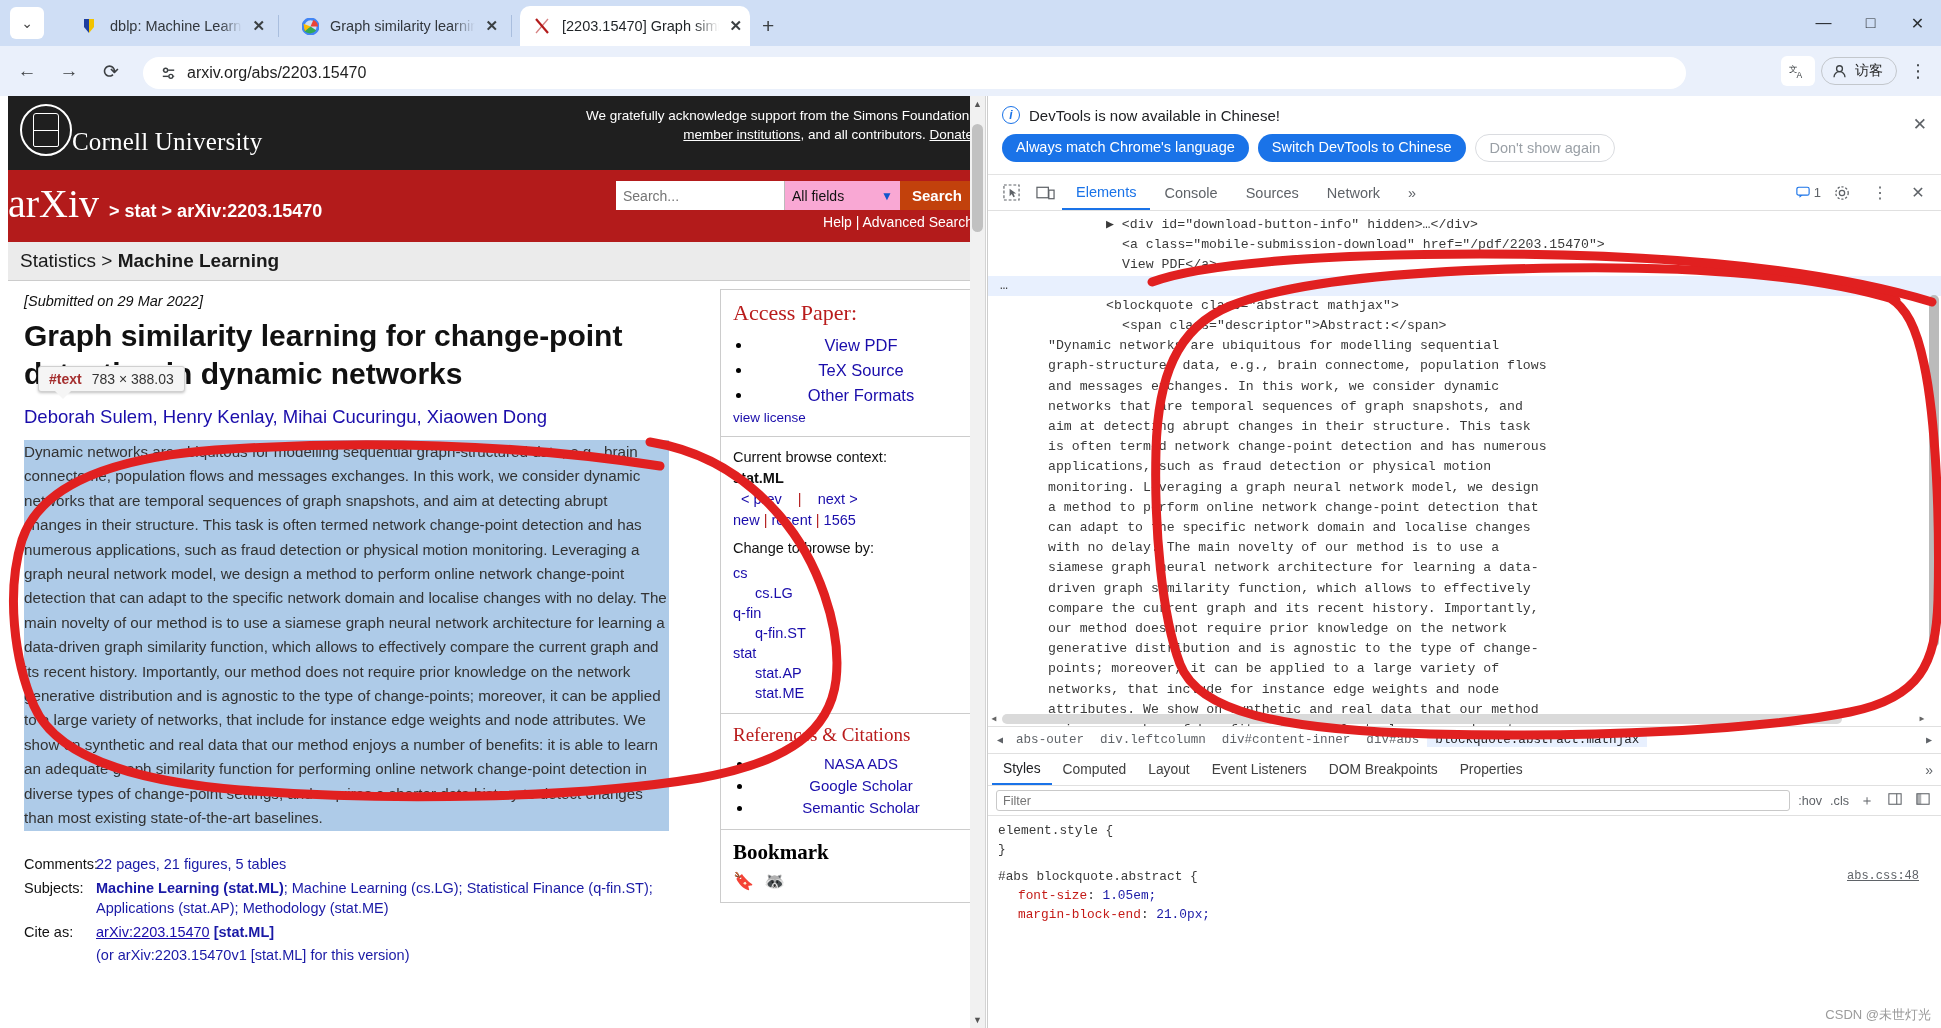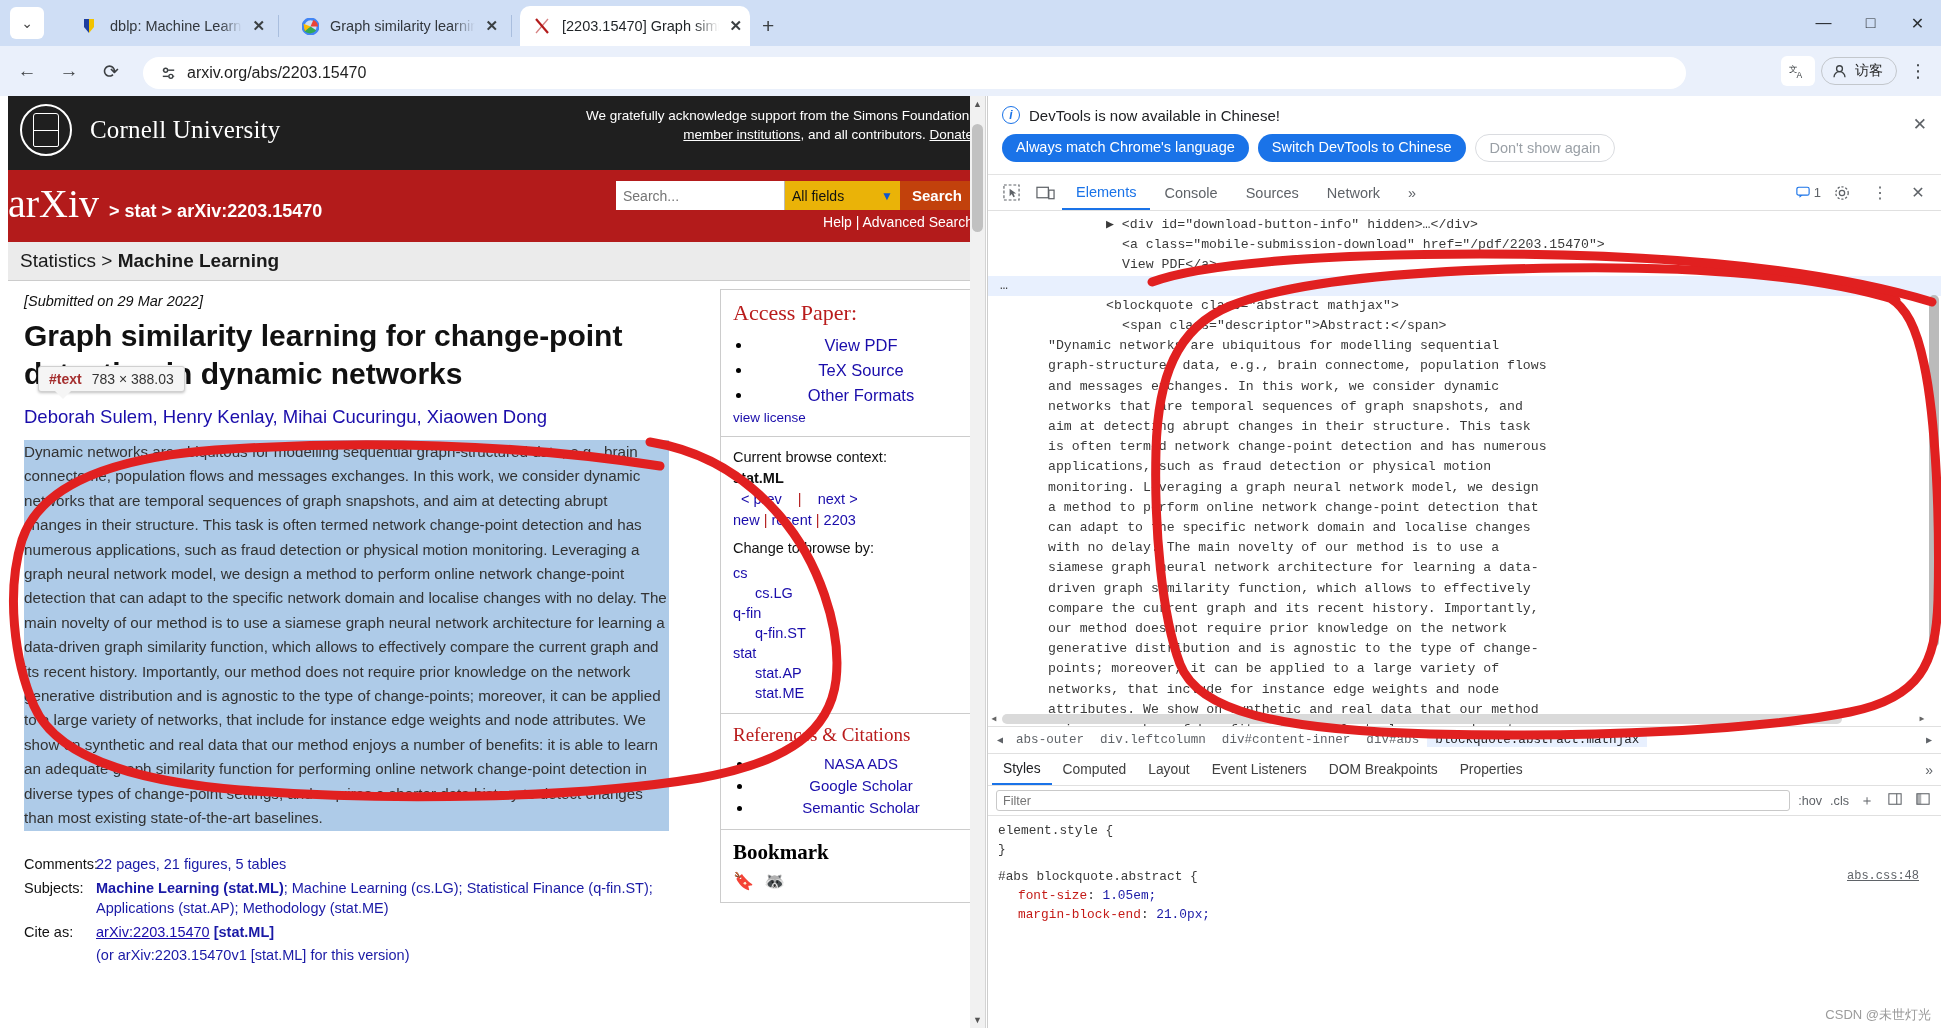--- a/index.html
+++ b/index.html
@@ -63,39 +63,39 @@
     padding: 4px 13px 4px 9px; font-size: 14px; color: #1f1f1f; background: #eaf0fb;
   }
   .kebab { width: 30px; display:flex; align-items:center; justify-content:center; font-size:18px; color:#3c4043;}
 
   
   .viewport {
     position:absolute; left: 8px; top: 96px; width: 978px; height: 932px;
     background: #fff; overflow: hidden; border-right: 1px solid #d4d4d4;
   }
   .cornell-bar { background: #1f1f1f; height: 74px; position: relative; }
-  .cornell-logo { position:absolute; left: 12px; top: 8px; display:flex; align-items:center; gap: 18px; }
+  .cornell-logo { position:absolute; left: 12px; top: 8px; display:flex; align-items:flex-end; gap: 0; }
   .seal { width: 52px; height: 52px; border: 2px solid #fff; border-radius: 50%/50%;
           display:flex; align-items:center; justify-content:center; }
   .seal-inner { width: 26px; height: 34px; border: 1.6px solid #fff; border-radius: 3px 3px 2px 2px;
                 display:flex; flex-direction:column; }
   .seal-inner .top { flex: 1; border-bottom: 1.5px solid #fff; }
   .cornell-name { color:#fff; font-family:"Liberation Serif", serif; font-size: 25px; letter-spacing: .2px;}
   .ack { position:absolute; right: 12px; top: 10px; width: 390px; text-align: right;
          color:#fff; font-size: 13.5px; line-height: 19px; }
   .ack a { color:#fff; text-decoration: underline; }
 
   .arxiv-bar { background: #b31b1b; height: 72px; position: relative; }
   .arxiv-logo { position:absolute; left: 0px; top: 10px; display:flex; align-items:baseline; }
   .arxiv-word { font-family:"Liberation Serif", serif; font-size: 40px; color:#fff; letter-spacing: 0px; position:relative;}
   .bc { color:#fff; font-size: 18px; font-weight: bold; margin-left: 10px; }
   .searchbox { position:absolute; right: 11px; top: 11px; display:flex; align-items:stretch; }
   .searchbox input.sf { width: 168px; height: 29px; border: none; font-size: 14px; padding: 0 7px;
         color:#666; background:#fff; font-family:"Liberation Sans",sans-serif;}
-  .searchbox .fieldsel { width: 116px; height: 29px; background:#eab308; border-left: 1px solid #bbb;
+  .searchbox .fieldsel { width: 116px; height: 29px; background:#f9a8d4; border-left: 1px solid #bbb;
         display:flex; align-items:center; justify-content:space-between; padding: 0 7px; font-size: 14px; color:#111;}
   .searchbox .chev { color: #1155cc; font-size: 12px; }
   .searchbox .sbtn { width: 74px; height: 29px; background: #c2410c; color:#fff; display:flex;
         align-items:center; justify-content:center; font-size: 15px; font-weight: bold; }
   .helpline { position:absolute; right: 12px; top: 44px; color:#fff; font-size: 14px; }
 
   .subjbar { background:#ebebeb; border-bottom:1px solid #ccc; padding: 8px 12px; }
   .subjbar .h { font-size: 19px; color:#1a1a1a; }
   .subjbar .h b { font-weight: bold; }
 
@@ -401,21 +401,21 @@
           <div class="navline" style="padding-left:8px;">
             <span>&lt; prev</span>
             <span class="sep">&nbsp;&nbsp;&nbsp;|&nbsp;&nbsp;&nbsp;</span>
             <span>next &gt;</span>
           </div>
           <div class="navline">
             <span>new</span>
             <span class="sep"> | </span>
             <span>recent</span>
             <span class="sep"> | </span>
-            <span>2203</span>
+            <span>1565</span>
           </div>
           <div style="margin-top:7px;">Change to browse by:</div>
           <div class="cat" style="margin-top:4px;">
             <div>cs</div>
             <div class="ind">cs.LG</div>
             <div>q-fin</div>
             <div class="ind">q-fin.ST</div>
             <div>stat</div>
             <div class="ind">stat.AP</div>
             <div class="ind">stat.ME</div>

